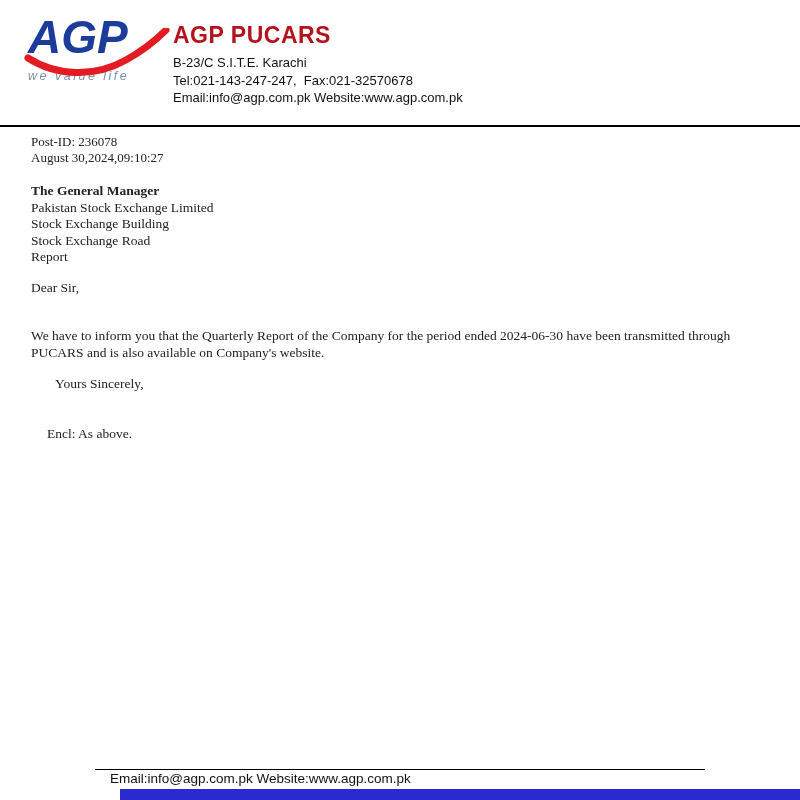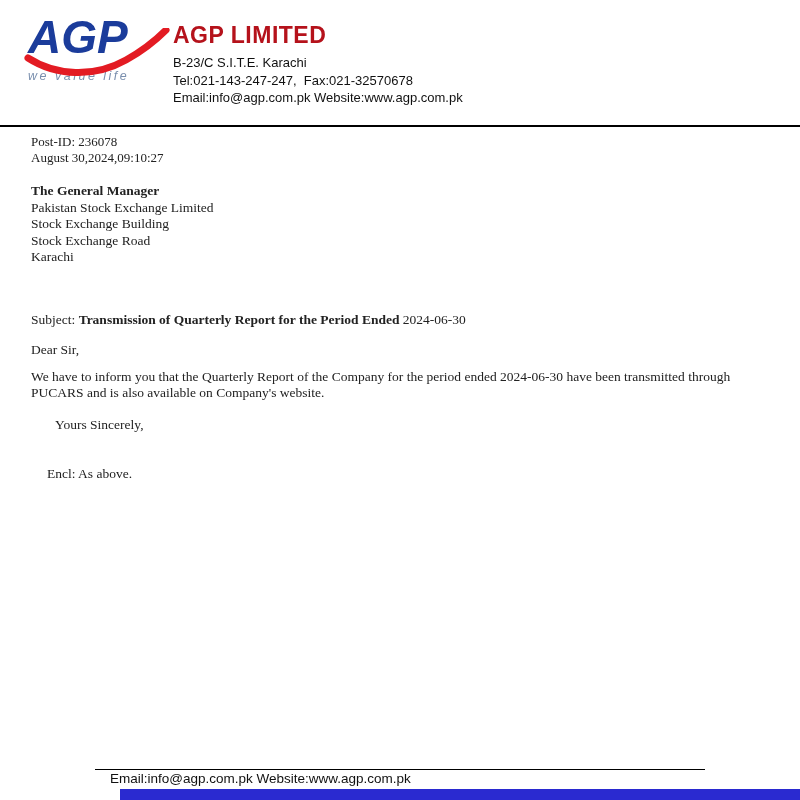--- a/index.html
+++ b/index.html
@@ -53,21 +53,21 @@
   .letter-body {
     position: absolute; top: 134px; left: 31px; width: 748px;
     font-size: 13.5px; line-height: 16.5px; color: #222222;
   }
   .post-id, .date-time { font-size: 13px; line-height: 16px; }
   .recipient { margin-top: 17px; }
   .recipient-name { font-weight: 700; }
   .subject-line { margin-top: 46px; }
   .subject-bold { font-weight: 700; }
   .salutation { margin-top: 14px; }
-  .paragraphs { margin-top: 10px; }
+  .paragraphs { margin-top: 32px; }
   .closing { margin-top: 15px; margin-left: 24px; }
   .enclosure { margin-top: 33px; margin-left: 16px; }
 
   
   .footer-rule { position: absolute; top: 769px; left: 95px; width: 610px; height: 1px; background: #000; }
   .footer-text {
     position: absolute; top: 771px; left: 110px;
     font-family: "Liberation Sans", sans-serif;
     font-size: 13.5px; color: #111;
   }
@@ -85,48 +85,43 @@
 
     <div class="logo">
       <div class="logo-agp">AGP</div>
       <svg class="logo-swoosh" width="150" height="54" viewBox="0 0 150 54">
         <path d="M6,30 C34,48 72,50 104,32 C122,22 134,12 144,2" stroke="#e31b23" stroke-width="7" fill="none" stroke-linecap="round"></path>
       </svg>
       <div class="logo-tagline">we value life</div>
     </div>
 
     <div class="company-block">
-      <h1 class="company-name">AGP LIMITED</h1>
+      <h1 class="company-name">AGP PUCARS</h1>
       <div class="contact-line">B-23/C S.I.T.E. Karachi</div>
       <div class="contact-line">Tel:021-143-247-247,  Fax:021-32570678</div>
       <div class="contact-line">Email:info@agp.com.pk Website:www.agp.com.pk</div>
     </div>
 
   </header>
 
   <div class="header-rule"></div>
 
   <main class="letter-body">
 
     <div class="post-id">Post-ID: 236078</div>
     <div class="date-time">August 30,2024,09:10:27</div>
 
     <div class="recipient">
       <div class="recipient-name">The General Manager</div>
       <div>Pakistan Stock Exchange Limited</div>
       <div>Stock Exchange Building</div>
       <div>Stock Exchange Road</div>
-      <div>Karachi</div>
+      <div>Report</div>
     </div>
 
-    <div class="subject-line">
-      <span>Subject:</span>
-      <span class="subject-bold">Transmission of Quarterly Report for the Period Ended</span>
-      <span>2024-06-30</span>
-    </div>
 
     <div class="salutation">Dear Sir,</div>
 
     <div class="paragraphs">
       <div>We have to inform you that the Quarterly Report of the Company for the period ended 2024-06-30 have been transmitted through PUCARS and is also available on Company's website.</div>
     </div>
 
     <div class="closing">Yours Sincerely,</div>
 
     <div class="enclosure">Encl: As above.</div>

